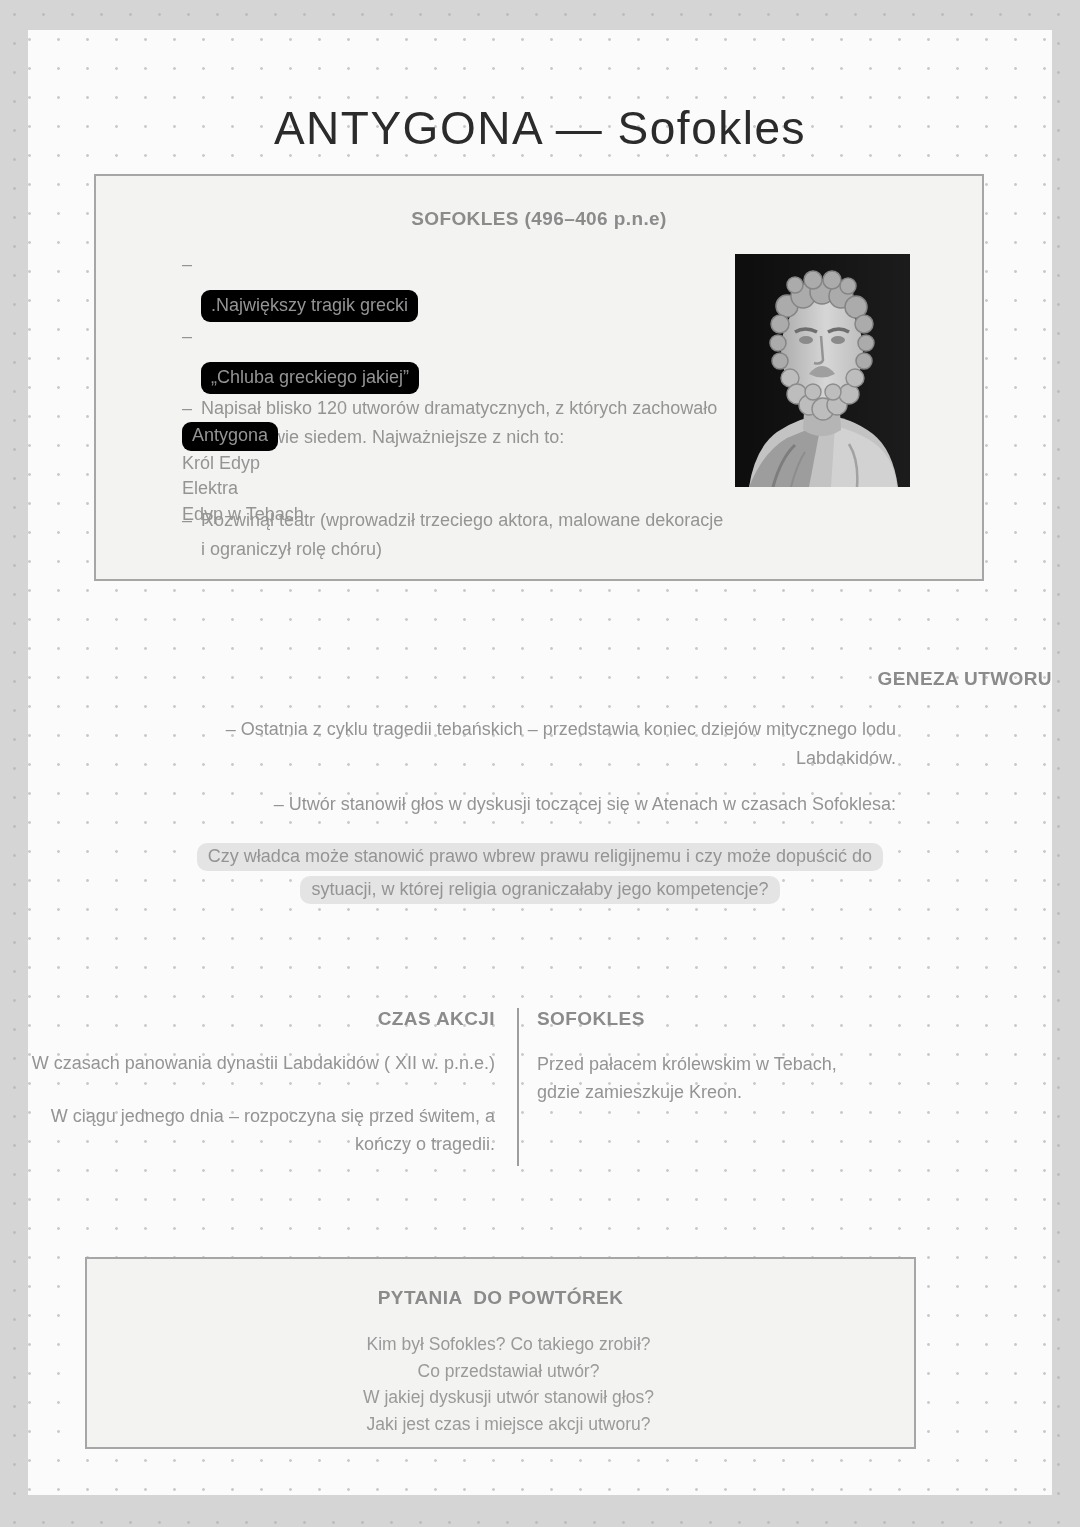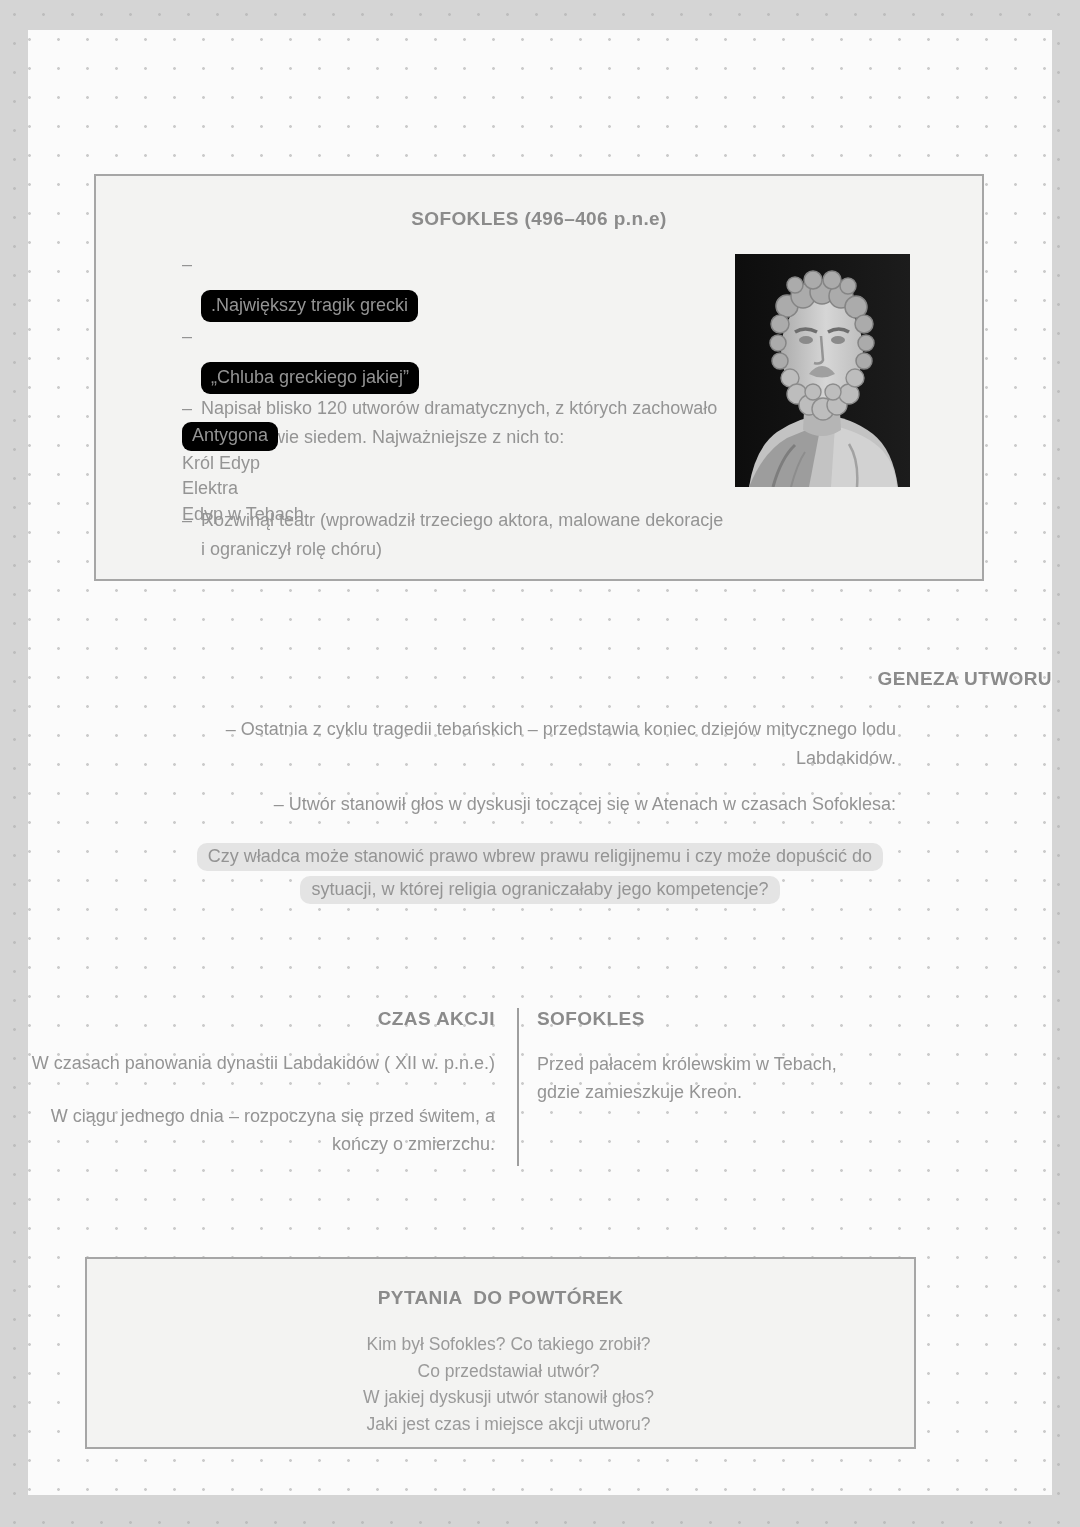--- a/index.html
+++ b/index.html
@@ -80,20 +80,21 @@
     text-align: center; white-space: pre;
   }
   .questions { position: absolute; top: 72px; left: 0; width: 100%; text-align: center; }
   .q-line { display: block; line-height: 26.5px; font-size: 17.5px; color: #9a9a9a; padding-left: 16px; }
 </style>
 </head>
 <body>
 
 <div class="page">
 
+  <h1 class="title">ANTYGONA — Sofokles</h1>
 
   <section class="notebox box-sofokles">
     <h2 class="sec-heading sofokles-heading">SOFOKLES (496–406 p.n.e)</h2>
 
     <div class="bullets body-text">
       <div class="bullet">
         <span class="dash">–</span>
         <span class="btext pill">.Największy tragik grecki</span>
       </div>
       <div class="bullet">
@@ -183,21 +184,21 @@
     <div class="pills">
         <span class="pill-line">Czy władca może stanowić prawo wbrew prawu religijnemu i czy może dopuścić do</span>
         <span class="pill-line">sytuacji, w której religia ograniczałaby jego kompetencje?</span>
       </div>
   </section>
 
   <section class="czas-miejsce">
     <div class="col-czas">
       <h2 class="sec-heading">CZAS AKCJI</h2>
       <p class="body-text p1">W czasach panowania dynastii Labdakidów ( XII w. p.n.e.)</p>
-      <p class="body-text p2">W ciągu jednego dnia – rozpoczyna się przed świtem, a kończy o zmierzchu.</p>
+      <p class="body-text p2">W ciągu jednego dnia – rozpoczyna się przed świtem, a kończy o tragedii.</p>
     </div>
     <div class="col-divider"></div>
     <div class="col-miejsce">
       <h2 class="sec-heading">SOFOKLES</h2>
       <p class="body-text p1">Przed pałacem królewskim w Tebach, gdzie zamieszkuje Kreon.</p>
     </div>
   </section>
 
   <section class="notebox box-pytania">
     <h2 class="sec-heading pytania-heading">PYTANIA  DO POWTÓREK</h2>

